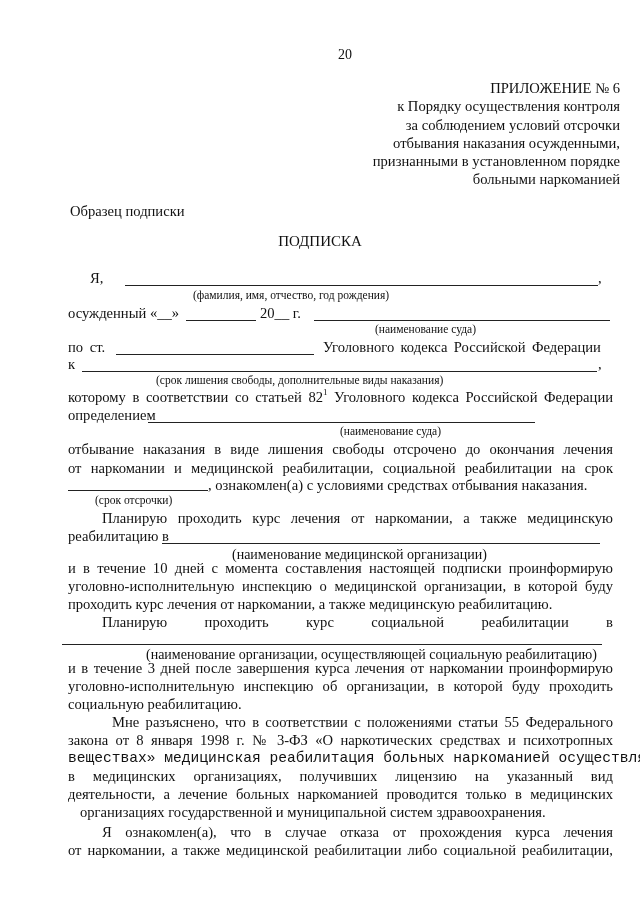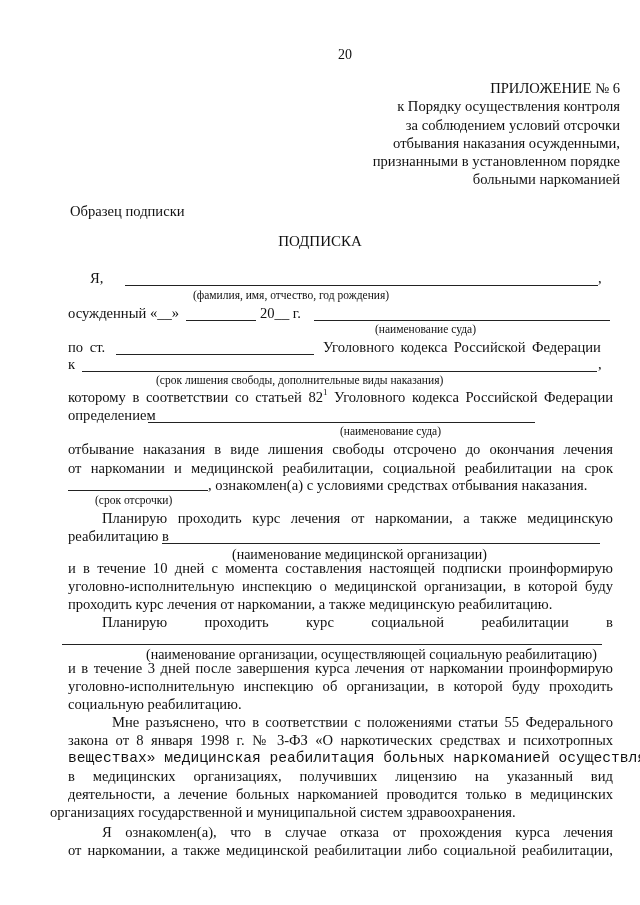--- a/index.html
+++ b/index.html
@@ -84,16 +84,16 @@
 
 <div class="just" style="top:660px;">и в течение 3 дней после завершения курса лечения от наркомании проинформирую</div>
 <div class="just" style="top:678px;">уголовно-исполнительную инспекцию об организации, в которой буду проходить</div>
 <div class="abs line" style="left:68px; top:696px;">социальную реабилитацию.</div>
 
 <div class="just" style="left:112px; width:501px; top:714px;">Мне разъяснено, что в соответствии с положениями статьи 55 Федерального</div>
 <div class="just" style="top:732px;">закона от 8 января 1998 г. № 3-ФЗ «О наркотических средствах и психотропных</div>
 <div class="just" style="top:750px;font-family:Liberation Mono, monospace;">веществах» медицинская реабилитация больных наркоманией осуществляется</div>
 <div class="just" style="top:768px;">в медицинских организациях, получивших лицензию на указанный вид</div>
 <div class="just" style="top:786px;">деятельности, а лечение больных наркоманией проводится только в медицинских</div>
-<div class="abs line" style="left:50px; top:804px;">организациях государственной и муниципальной систем здравоохранения.</div>
+<div class="abs line" style="left:80px; top:804px;">организациях государственной и муниципальной систем здравоохранения.</div>
 
 <div class="just" style="left:102px; width:511px; top:824px;">Я ознакомлен(а), что в случае отказа от прохождения курса лечения</div>
 <div class="just" style="top:842px;">от наркомании, а также медицинской реабилитации либо социальной реабилитации,</div>
 
 </body></html>

